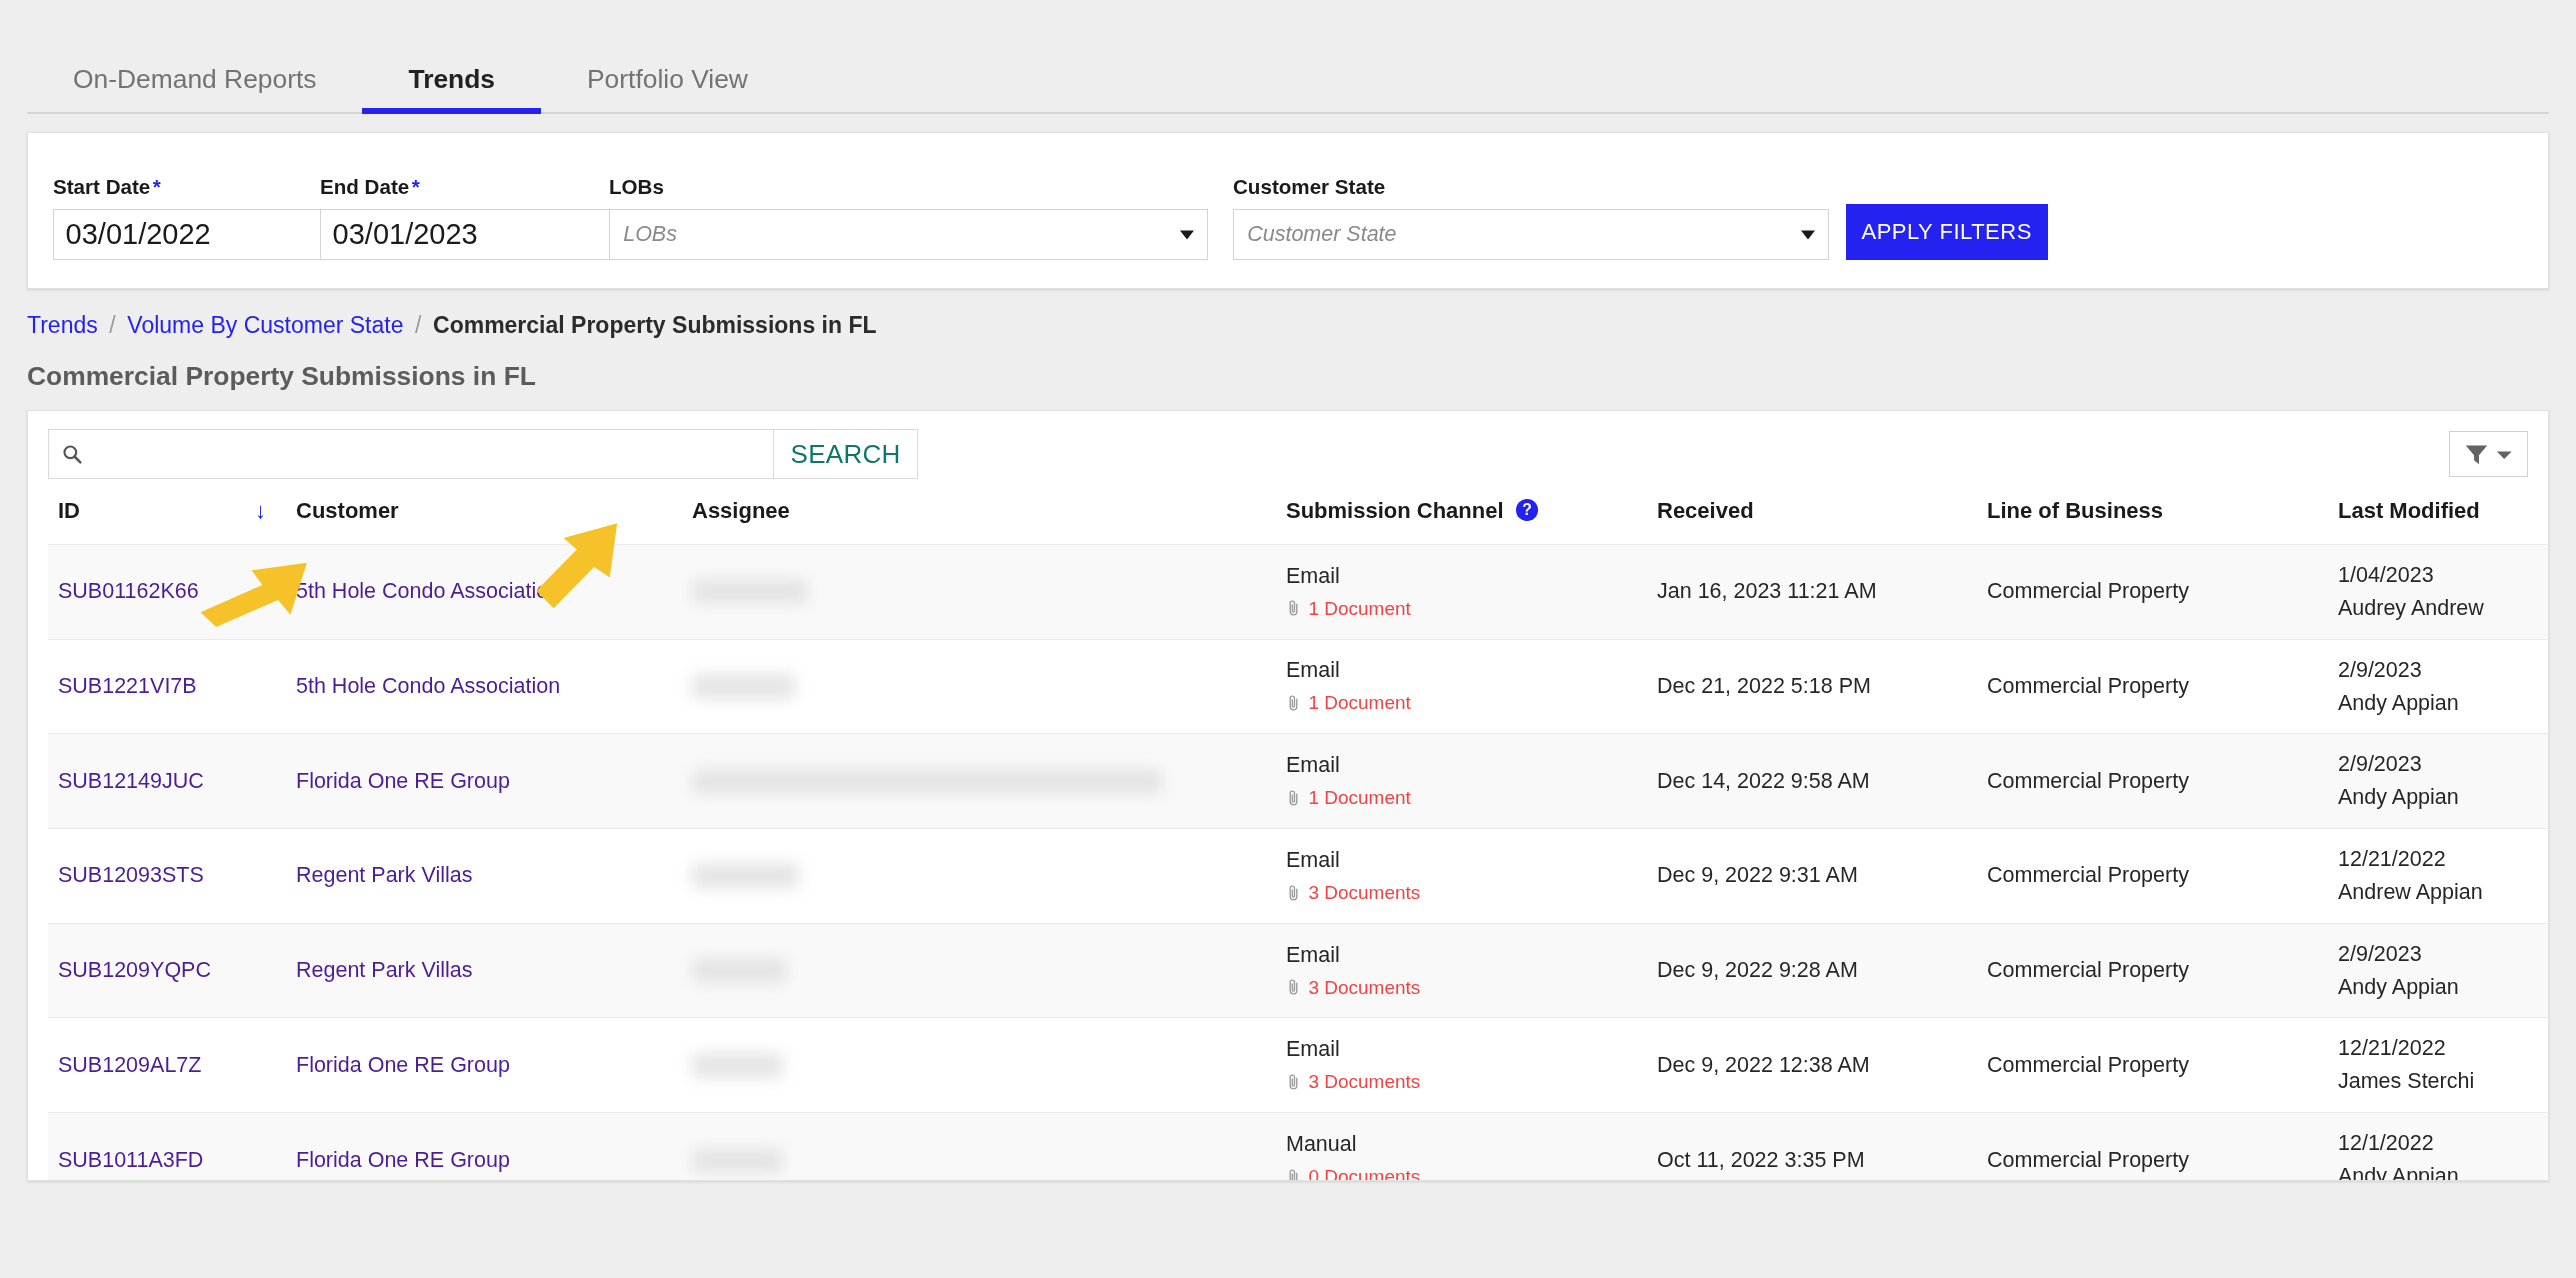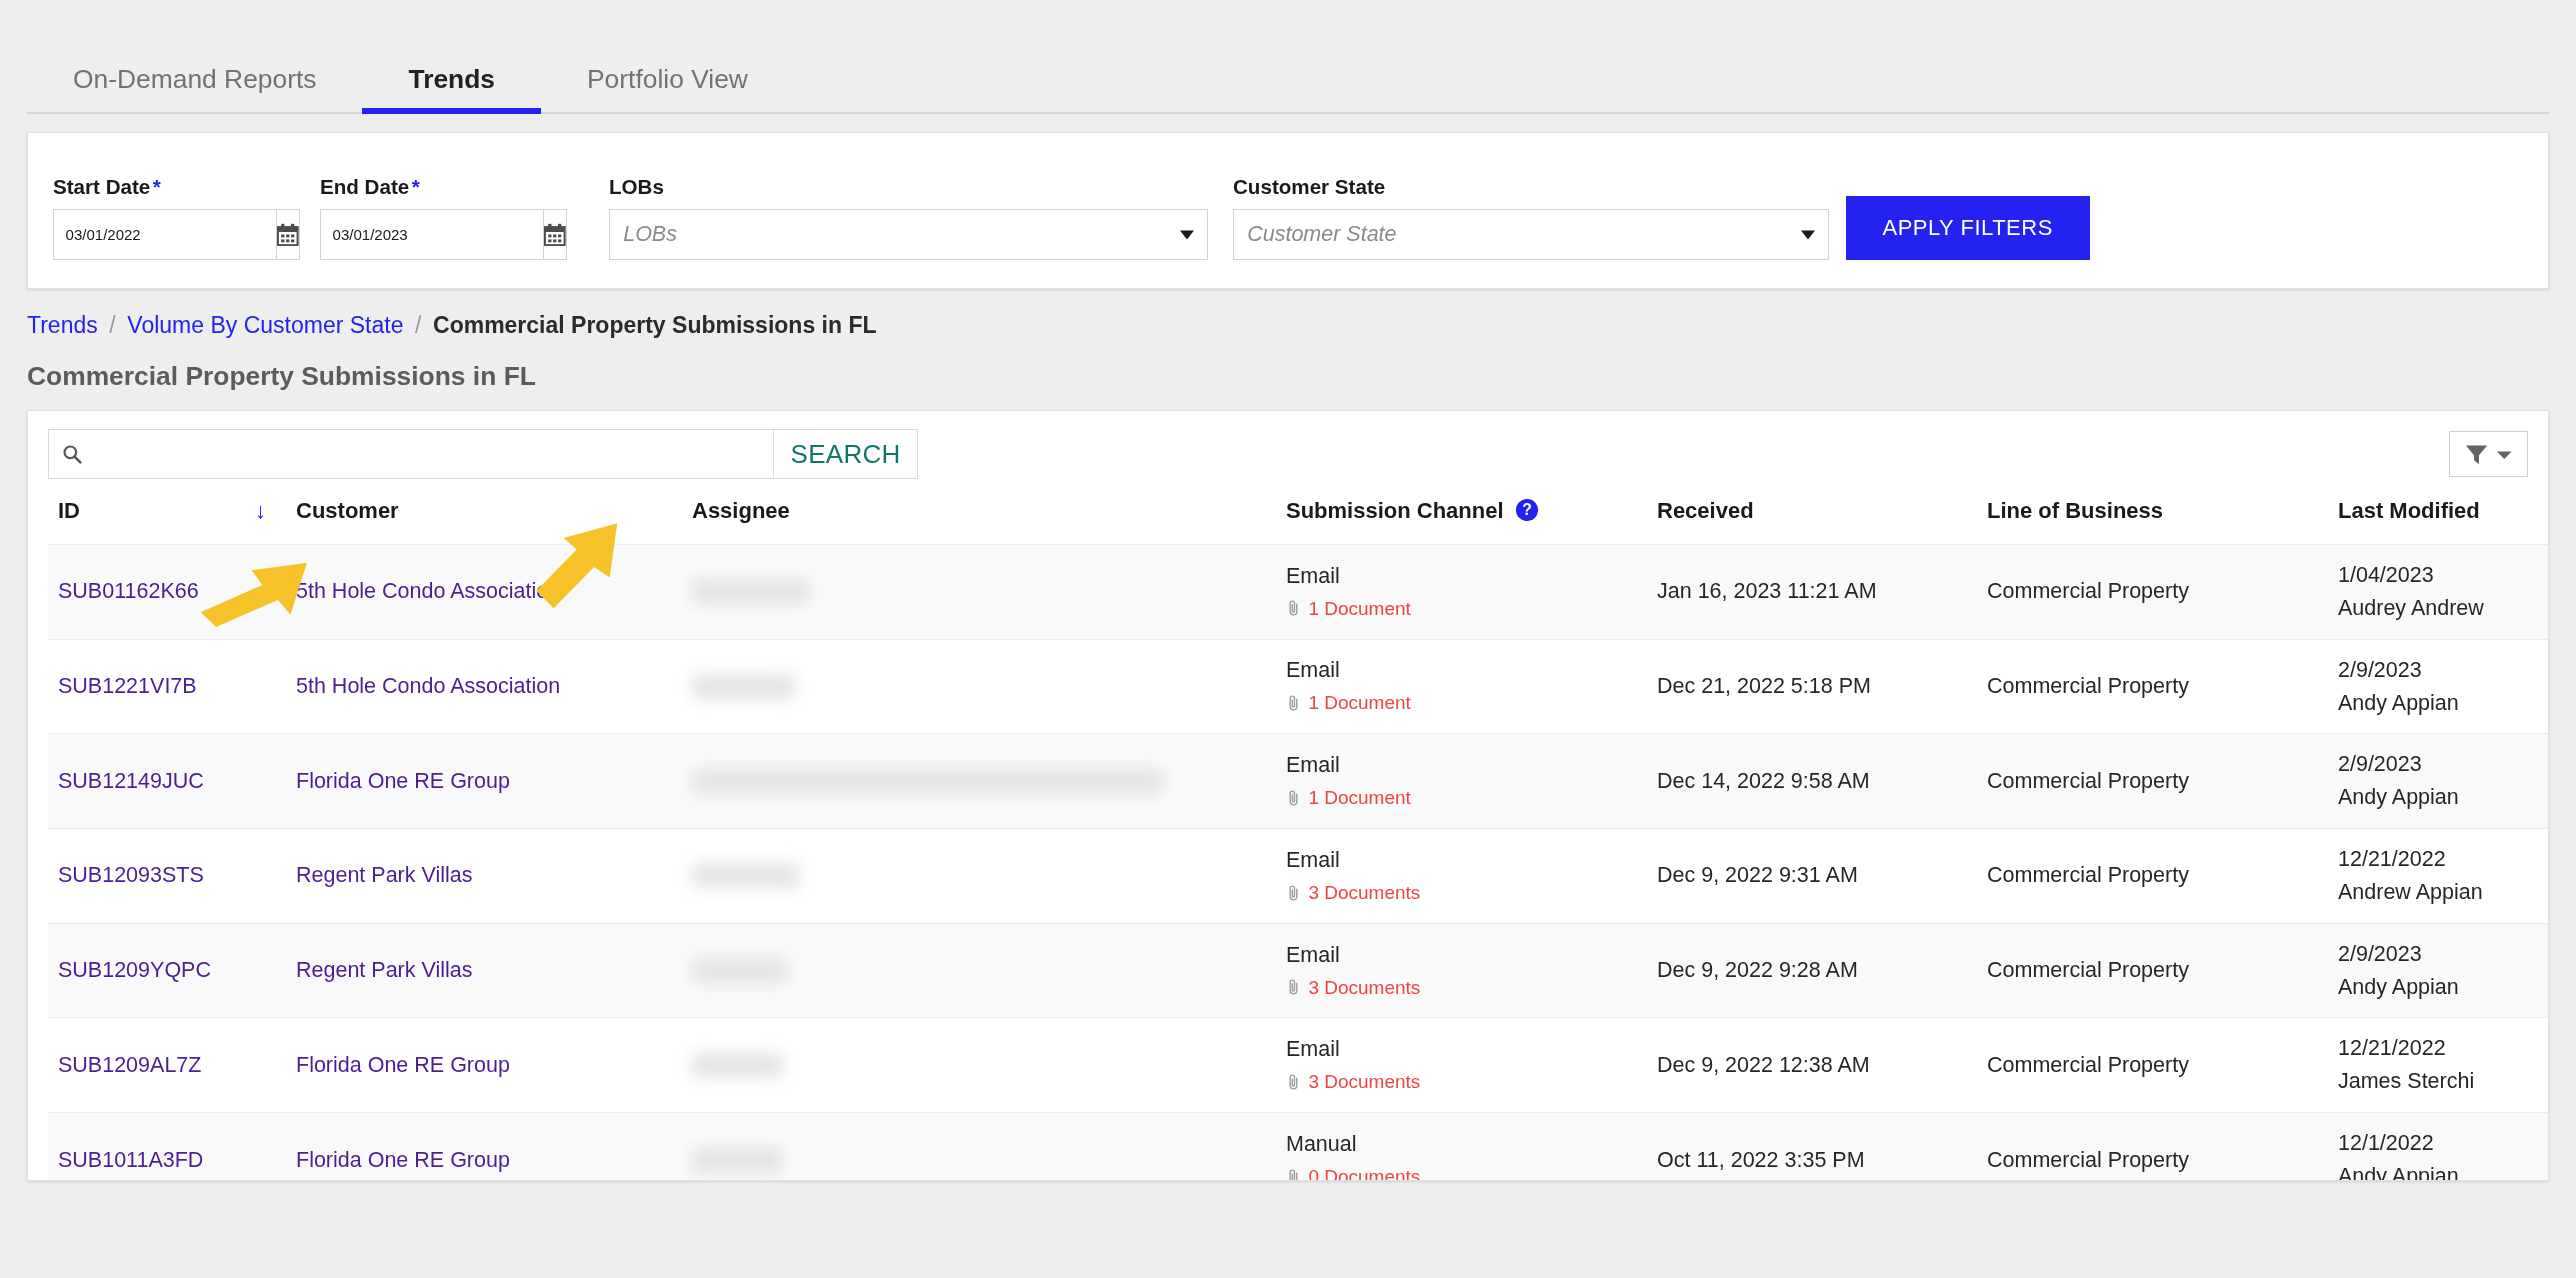--- a/index.html
+++ b/index.html
@@ -67,21 +67,21 @@
     white-space: nowrap;
   }
   .req { color: #2322f0; font-weight: bold; margin-left: 2.5px; }
 
   .date-wrap { display: flex; width: 239px; height: 51px; }
   .date-input {
     flex: 1;
     border: 0.8px solid #d3d3d3;
     border-right: none;
     background: #fff;
-    font-size: 15px;
+    font-size: 29px;
     font-family: "Liberation Sans", sans-serif;
     color: #1a1a1a;
     padding: 0 11.6px;
     outline: none;
   }
   .cal-btn {
     width: 53px;
     border: 0.8px solid #d3d3d3;
     background: #fff;
     display: flex; align-items: center; justify-content: center;
@@ -116,28 +116,28 @@
     width: 0; height: 0;
     border-left: 7.4px solid transparent;
     border-right: 7.4px solid transparent;
     border-top: 9px solid #1a1a1a;
   }
   .w-lobs { width: 599px; }
   .w-state { width: 596px; }
 
   .apply-btn {
     margin-left: 16.5px;
-    height: 64px;
+    height: 56px;
     background: #2322f0;
     color: #ffffff;
     border: none;
     font-family: "Liberation Sans", sans-serif;
     font-size: 22px;
     letter-spacing: 0.5px;
-    padding: 0 37px;
+    padding: 0 16px;
     cursor: pointer;
     white-space: nowrap;
   }
 
   
   .breadcrumb {
     margin: 25px 27px 0 27px;
     font-size: 23px;
     color: #555;
     display: flex;

